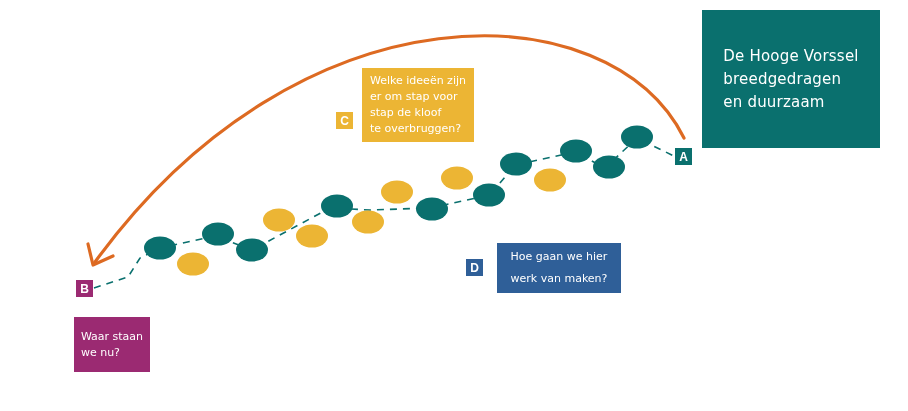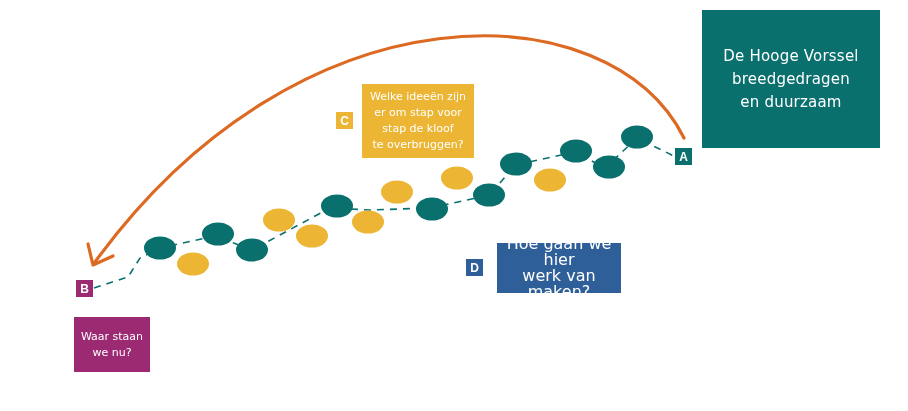--- a/index.html
+++ b/index.html
@@ -1,22 +1,22 @@
 <!DOCTYPE html>
 <html><head>
 <meta charset="utf-8">
 <style>
   html, body { margin: 0; padding: 0; background: #ffffff; }
   body { width: 908px; height: 411px; position: relative; overflow: hidden; font-family: "DejaVu Sans", sans-serif; }
   #stage { position: absolute; left: 0; top: 0; width: 908px; height: 411px; }
   svg.bg { position: absolute; left: 0; top: 0; }
-  .box { position: absolute; display: flex; align-items: center; justify-content: center; text-align: center; color: #ffffff; box-sizing: border-box; white-space: pre-line; }
+  .box { position: absolute; display: flex; align-items: center; justify-content: center; text-align: left; color: #ffffff; box-sizing: border-box; white-space: pre-line; }
   .goal { left: 702px; top: 10px; width: 178px; height: 138px; font-size: 15px; line-height: 23px; letter-spacing: 0.2px; }
-  .qc { left: 362px; top: 84px; width: 112px; height: 74px; font-size: 11px; line-height: 16px; }
-  .qd { left: 497px; top: 243px; width: 124px; height: 50px; font-size: 16px; line-height: 16px; }
+  .qc { left: 362px; top: 68px; width: 112px; height: 74px; font-size: 11px; line-height: 16px; }
+  .qd { left: 497px; top: 243px; width: 124px; height: 50px; font-size: 11px; line-height: 22px; }
   .qb { left: 46px; top: 317px; width: 76px; height: 55px; font-size: 11px; line-height: 16px; margin-left: 28px; }
   .lbl { position: absolute; width: 17px; height: 17px; display: flex; align-items: center; justify-content: center; color: #ffffff; font-weight: bold; font-size: 12px; font-family: "Liberation Sans", sans-serif; }
   .la { left: 675px; top: 148px; }
   .lb { left: 76px; top: 280px; }
   .lc { left: 336px; top: 112px; }
   .ld { left: 466px; top: 259px; }
 </style>
 </head>
 <body>
 

